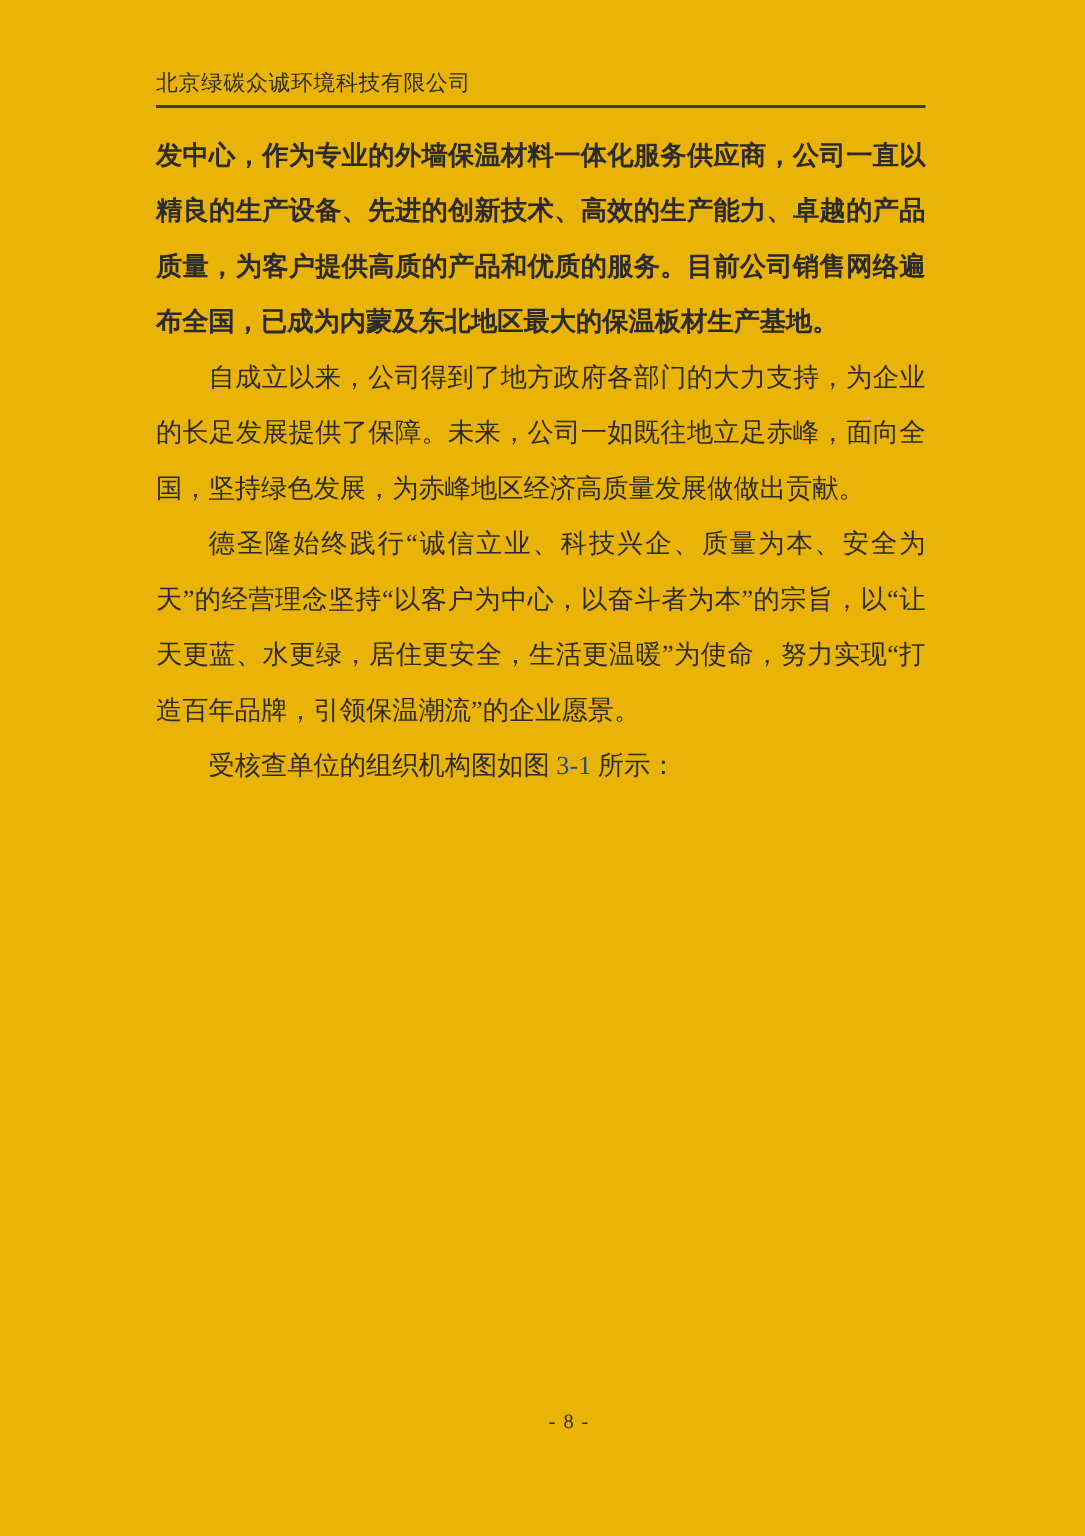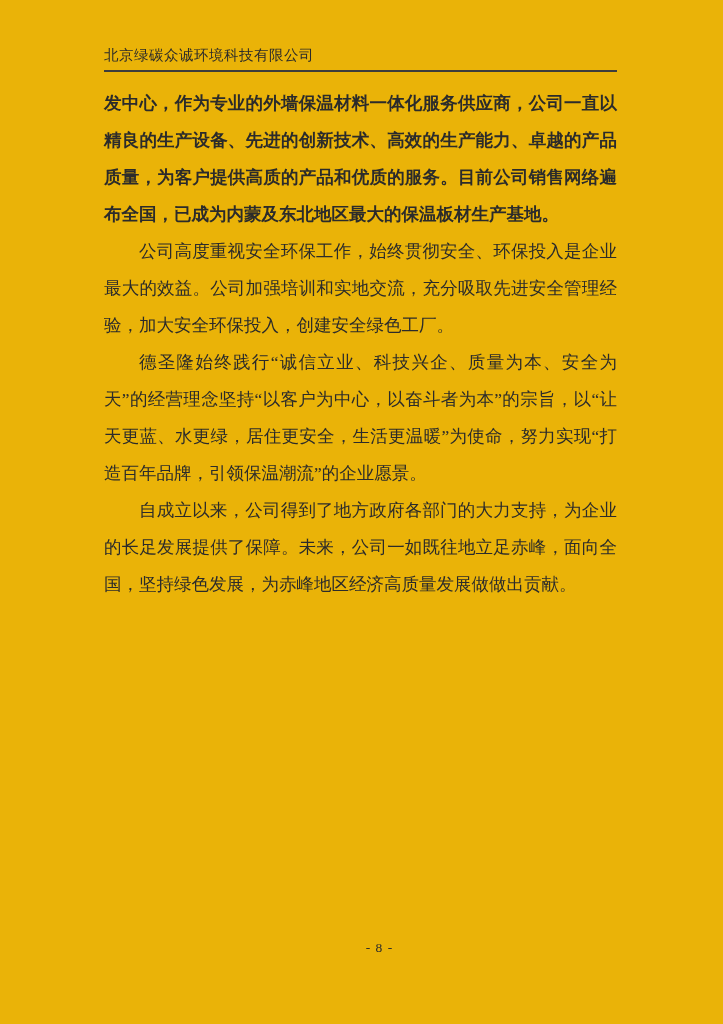--- a/index.html
+++ b/index.html
@@ -85,20 +85,20 @@
 <body>
 
 <div class="page" style="--text: #2b2b2b; --link: #1f4e79; --rule: #3d3d3d;">
 
   <div class="header">
     <span class="company-name">北京绿碳众诚环境科技有限公司</span>
   </div>
 
   <div class="body-text">
     <p class="no-indent">发中心，作为专业的外墙保温材料一体化服务供应商，公司一直以精良的生产设备、先进的创新技术、高效的生产能力、卓越的产品质量，为客户提供高质的产品和优质的服务。目前公司销售网络遍布全国，已成为内蒙及东北地区最大的保温板材生产基地。</p>
-    <p>公司高度重视安全环保工作，始终贯彻安全、环保投入是企业最大的效益。公司加强培训和实地交流，充分吸取先进安全管理经验，加大安全环保投入，创建安全绿色工厂。</p>
+    <p>自成立以来，公司得到了地方政府各部门的大力支持，为企业的长足发展提供了保障。未来，公司一如既往地立足赤峰，面向全国，坚持绿色发展，为赤峰地区经济高质量发展做做出贡献。</p>
     <p>德圣隆始终践行“诚信立业、科技兴企、质量为本、安全为天”的经营理念坚持“以客户为中心，以奋斗者为本”的宗旨，以“让天更蓝、水更绿，居住更安全，生活更温暖”为使命，努力实现“打造百年品牌，引领保温潮流”的企业愿景。</p>
-    <p>自成立以来，公司得到了地方政府各部门的大力支持，为企业的长足发展提供了保障。未来，公司一如既往地立足赤峰，面向全国，坚持绿色发展，为赤峰地区经济高质量发展做做出贡献。</p>
+    <p><span>受核查单位的组织机构图如图 </span><span class="fig-link">3-1</span><span> 所示：</span></p>
   </div>
 
   <div class="footer">- 8 -</div>
 
 </div>
 
 </body></html>

